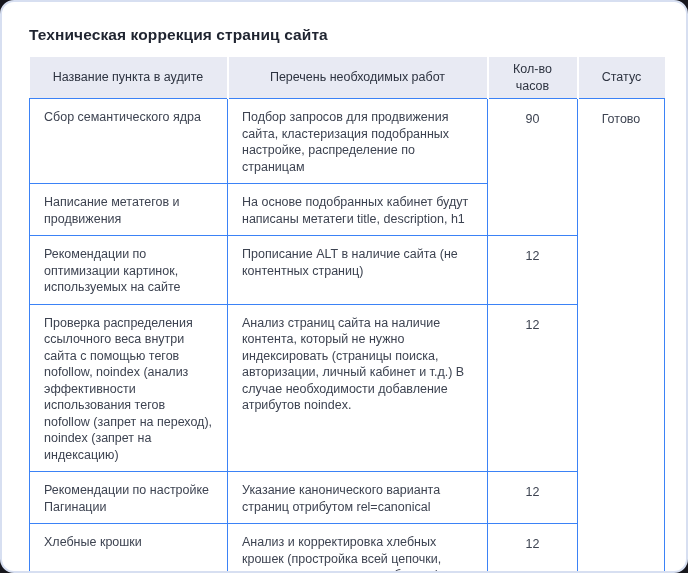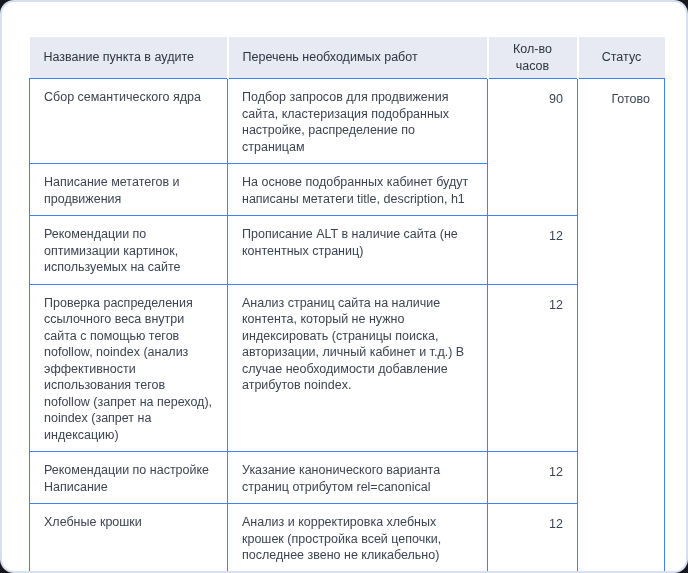--- a/index.html
+++ b/index.html
@@ -36,46 +36,47 @@
     table-layout: fixed;
     font-size: 12.5px;
     color: #3d4351;
     line-height: 16.5px;
   }
   table.audit th {
     background: #e8eaf3;
     color: #2d3340;
     font-weight: 400;
     font-size: 12.5px;
-    text-align: left;
+    text-align: center;
     height: 35px;
     padding: 4px 14px;
     border: none;
     border-right: 2px solid #ffffff;
     box-sizing: border-box;
   }
   table.audit th:last-child { border-right: none; }
   table.audit th.c { text-align: center; }
   table.audit td {
     border: 1px solid #3b82f6;
     vertical-align: top;
     padding: 10px 14px 8px 14px;
     box-sizing: border-box;
   }
   table.audit td.c {
-    text-align: right;
+    text-align: center;
     padding-top: 12px;
   }
 </style>
 </head>
 <body>
 
 <div class="card">
   <div class="content">
 
+    <h1 class="page-title">Техническая коррекция страниц сайта</h1>
 
     <table class="audit">
       <colgroup>
         <col style="width:198px">
         <col style="width:260px">
         <col style="width:90px">
         <col style="width:87px">
       </colgroup>
       <thead>
         <tr>
@@ -100,21 +101,21 @@
             <td>Рекомендации по оптимизации картинок, используемых на сайте</td>
             <td>Прописание ALT в наличие сайта (не контентных страниц)</td>
             <td class="c">12</td>
           </tr>
           <tr style="height: 134px;">
             <td>Проверка распределения ссылочного веса внутри сайта с помощью тегов nofollow, noindex (анализ эффективности использования тегов nofollow (запрет на переход), noindex (запрет на индексацию)</td>
             <td>Анализ страниц сайта на наличие контента, который не нужно индексировать (страницы поиска, авторизации, личный кабинет и т.д.) В случае необходимости добавление атрибутов noindex.</td>
             <td class="c">12</td>
           </tr>
           <tr style="height: 52px;">
-            <td>Рекомендации по настройке Написание</td>
+            <td>Рекомендации по настройке Пагинации</td>
             <td>Указание канонического варианта страниц отрибутом rel=canonical</td>
             <td class="c">12</td>
           </tr>
           <tr style="height: 68px;">
             <td>Хлебные крошки</td>
             <td>Анализ и корректировка хлебных крошек (простройка всей цепочки, последнее звено не кликабельно)</td>
             <td class="c">12</td>
           </tr>
         </tbody>
     </table>

